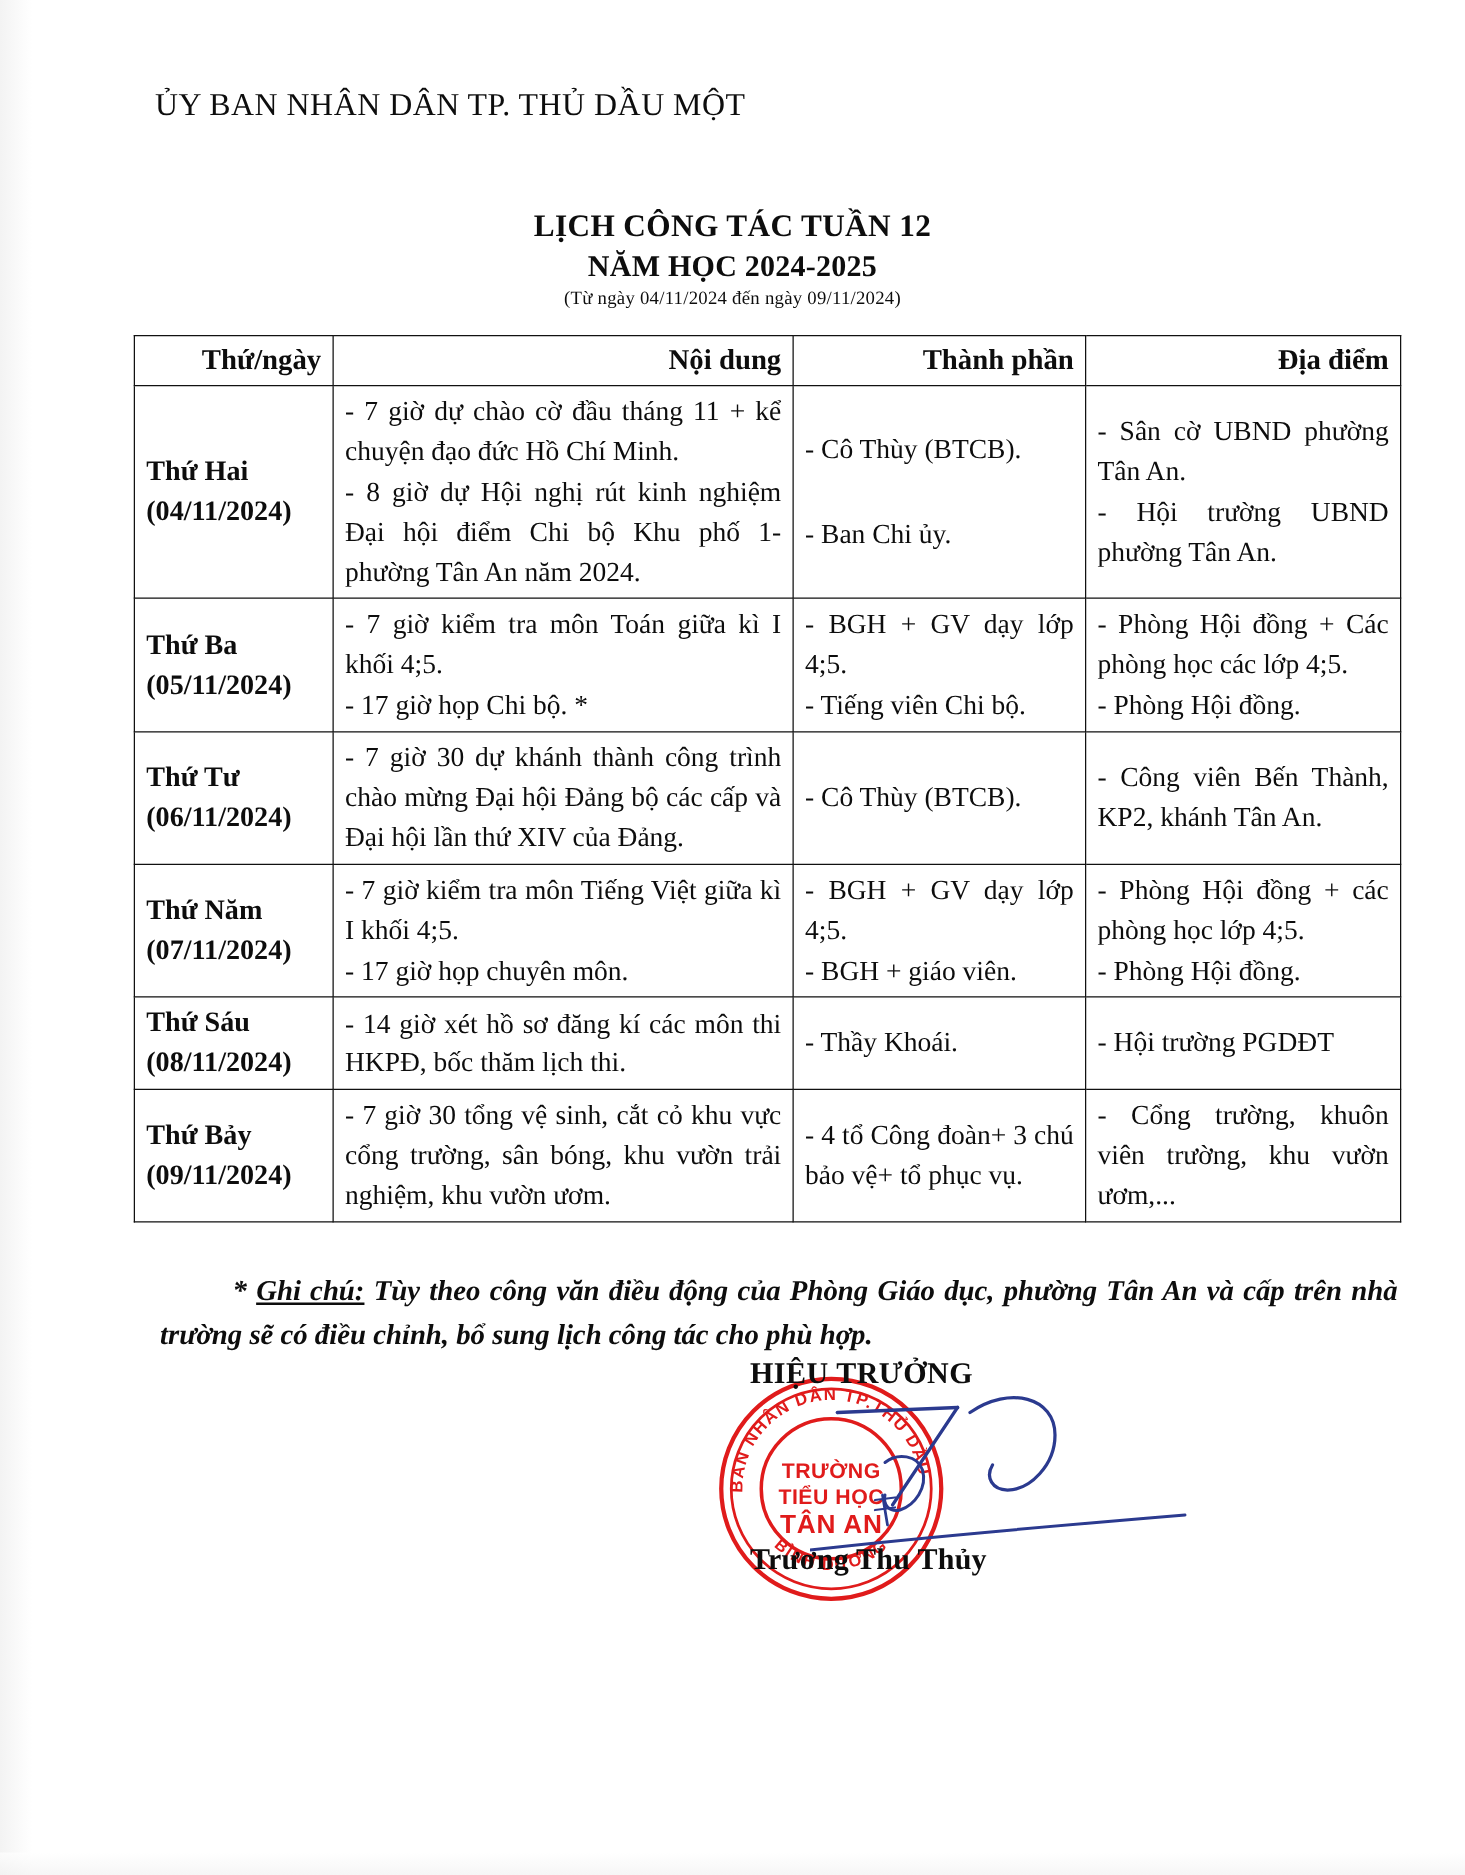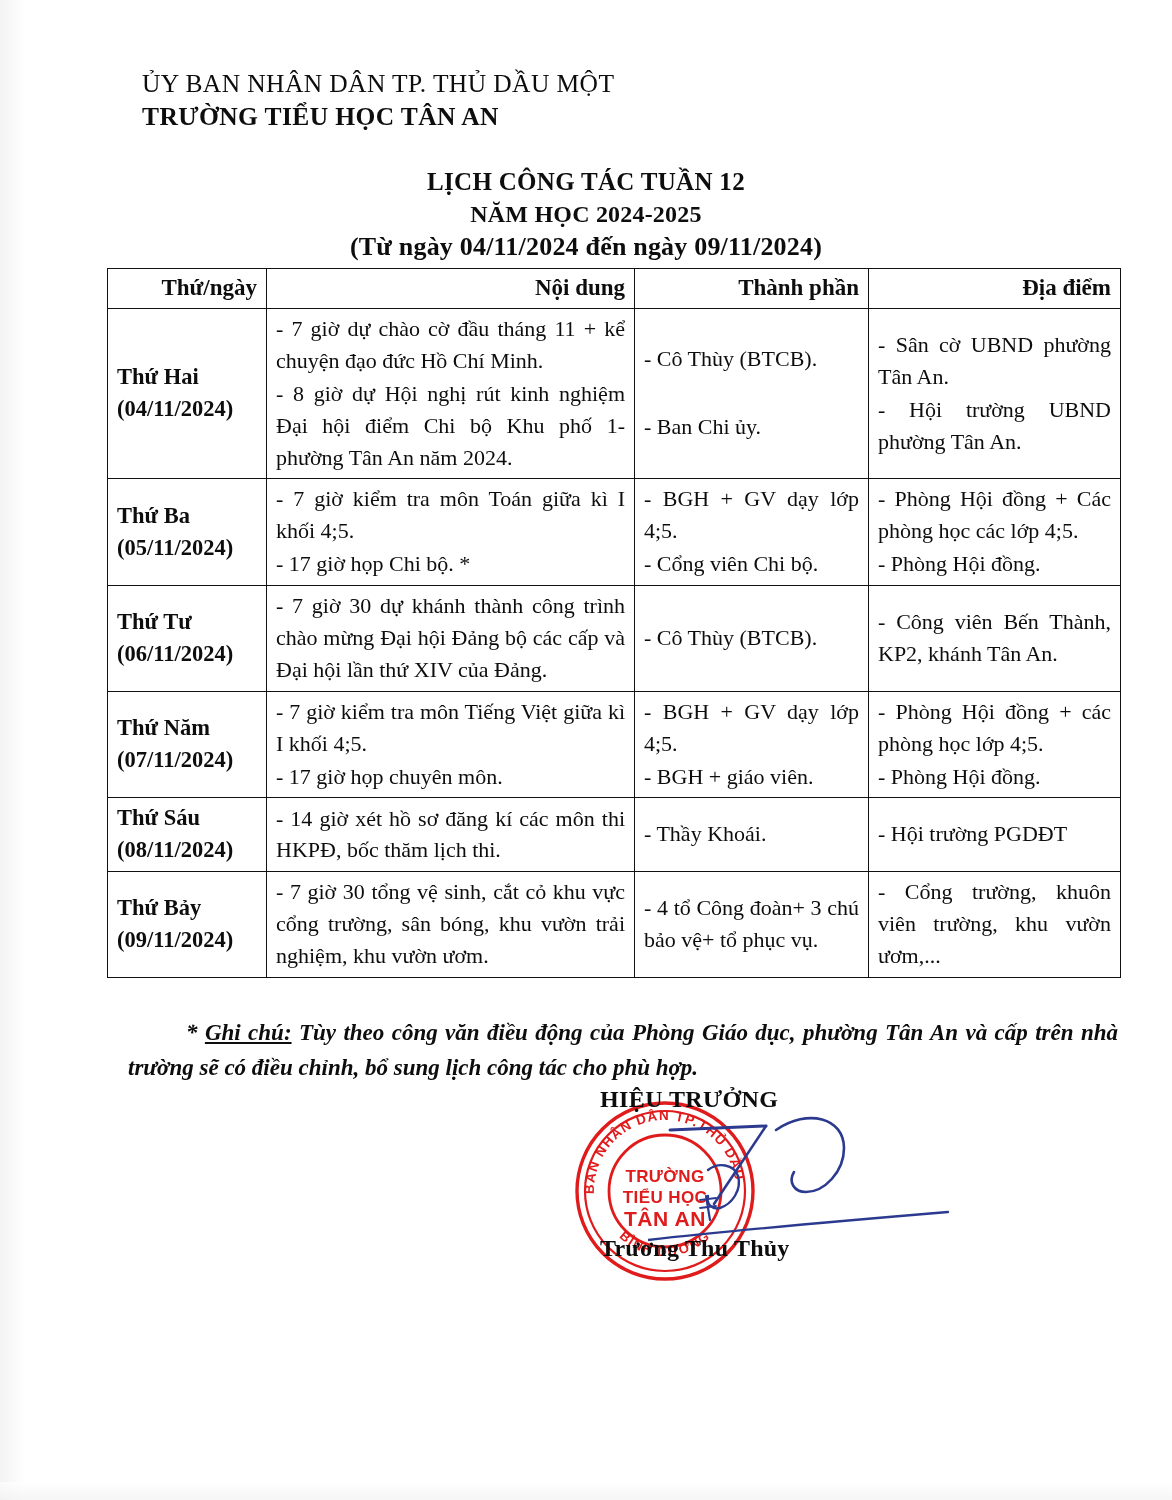--- a/index.html
+++ b/index.html
@@ -20,21 +20,21 @@
 
   .page {
     position: absolute;
     inset: 0;
     padding: 0;
   }
 
   
   .letterhead {
     position: absolute;
-    left: 142px;
+    left: 124px;
     top: 68px;
     width: 720px;
   }
   .lh-line1 {
     font-size: 25.5px;
     letter-spacing: 0.4px;
     line-height: 1.28;
     white-space: nowrap;
   }
   .lh-line2 {
@@ -58,22 +58,22 @@
     font-size: 25px;
     font-weight: bold;
     letter-spacing: 0.3px;
   }
   .title-sub {
     font-size: 24px;
     font-weight: bold;
     letter-spacing: 0.2px;
   }
   .title-range {
-    font-size: 26px;
-    font-weight: bold;
+    font-size: 15px;
+    font-weight: normal;
     letter-spacing: 0.2px;
     text-align: center;
   }
 
   
   .sched-wrap {
     position: absolute;
     left: 107px;
     top: 268px;
     width: 1013px;
@@ -219,21 +219,20 @@
 </head>
 <body>
 
 <div class="page">
 
   <div class="scan-edge-left"></div>
   <div class="scan-edge-bottom"></div>
 
   <div class="letterhead">
     <div class="lh-line1">ỦY BAN NHÂN DÂN TP. THỦ DẦU MỘT</div>
-    <div class="lh-line2">TRƯỜNG TIỂU HỌC TÂN AN</div>
   </div>
 
   <div class="title-block">
     <div class="title-main">LỊCH CÔNG TÁC TUẦN 12</div>
     <div class="title-sub">NĂM HỌC 2024-2025</div>
     <div class="title-range">(Từ ngày 04/11/2024 đến ngày 09/11/2024)</div>
   </div>
 
   <div class="sched-wrap">
     <table class="sched">
@@ -276,21 +275,21 @@
           <td class="day">
             <div>Thứ Ba</div>
             <div>(05/11/2024)</div>
           </td>
           <td class="body-cell content">
             <p>- 7 giờ kiểm tra môn Toán giữa kì I khối 4;5.</p>
             <p>- 17 giờ họp Chi bộ. *</p>
           </td>
           <td class="body-cell people">
             <p>- BGH + GV dạy lớp 4;5.</p>
-            <p>- Cổng viên Chi bộ.</p>
+            <p>- Tiếng viên Chi bộ.</p>
           </td>
           <td class="body-cell place">
             <p>- Phòng Hội đồng + Các phòng học các lớp 4;5.</p>
             <p>- Phòng Hội đồng.</p>
           </td>
         </tr>
 
         <tr>
           <td class="day">
             <div>Thứ Tư</div>

